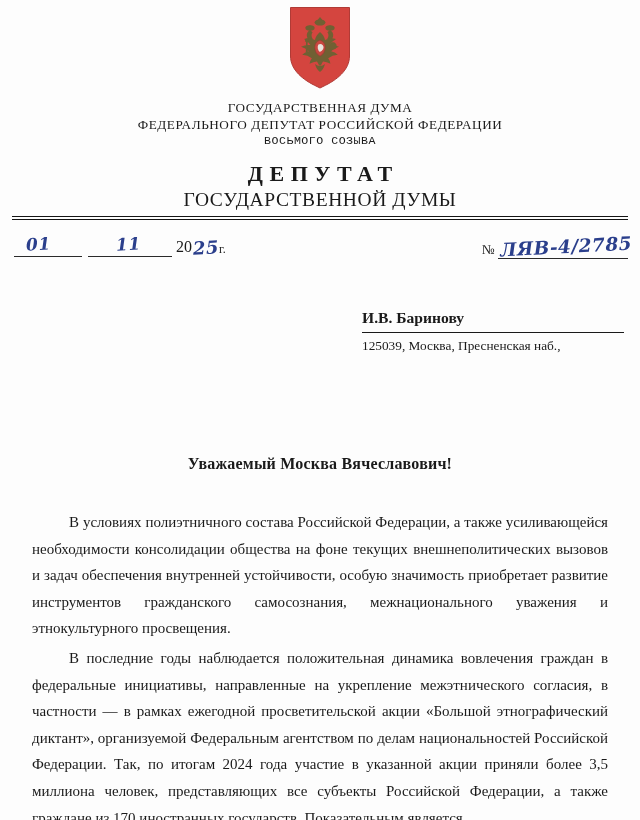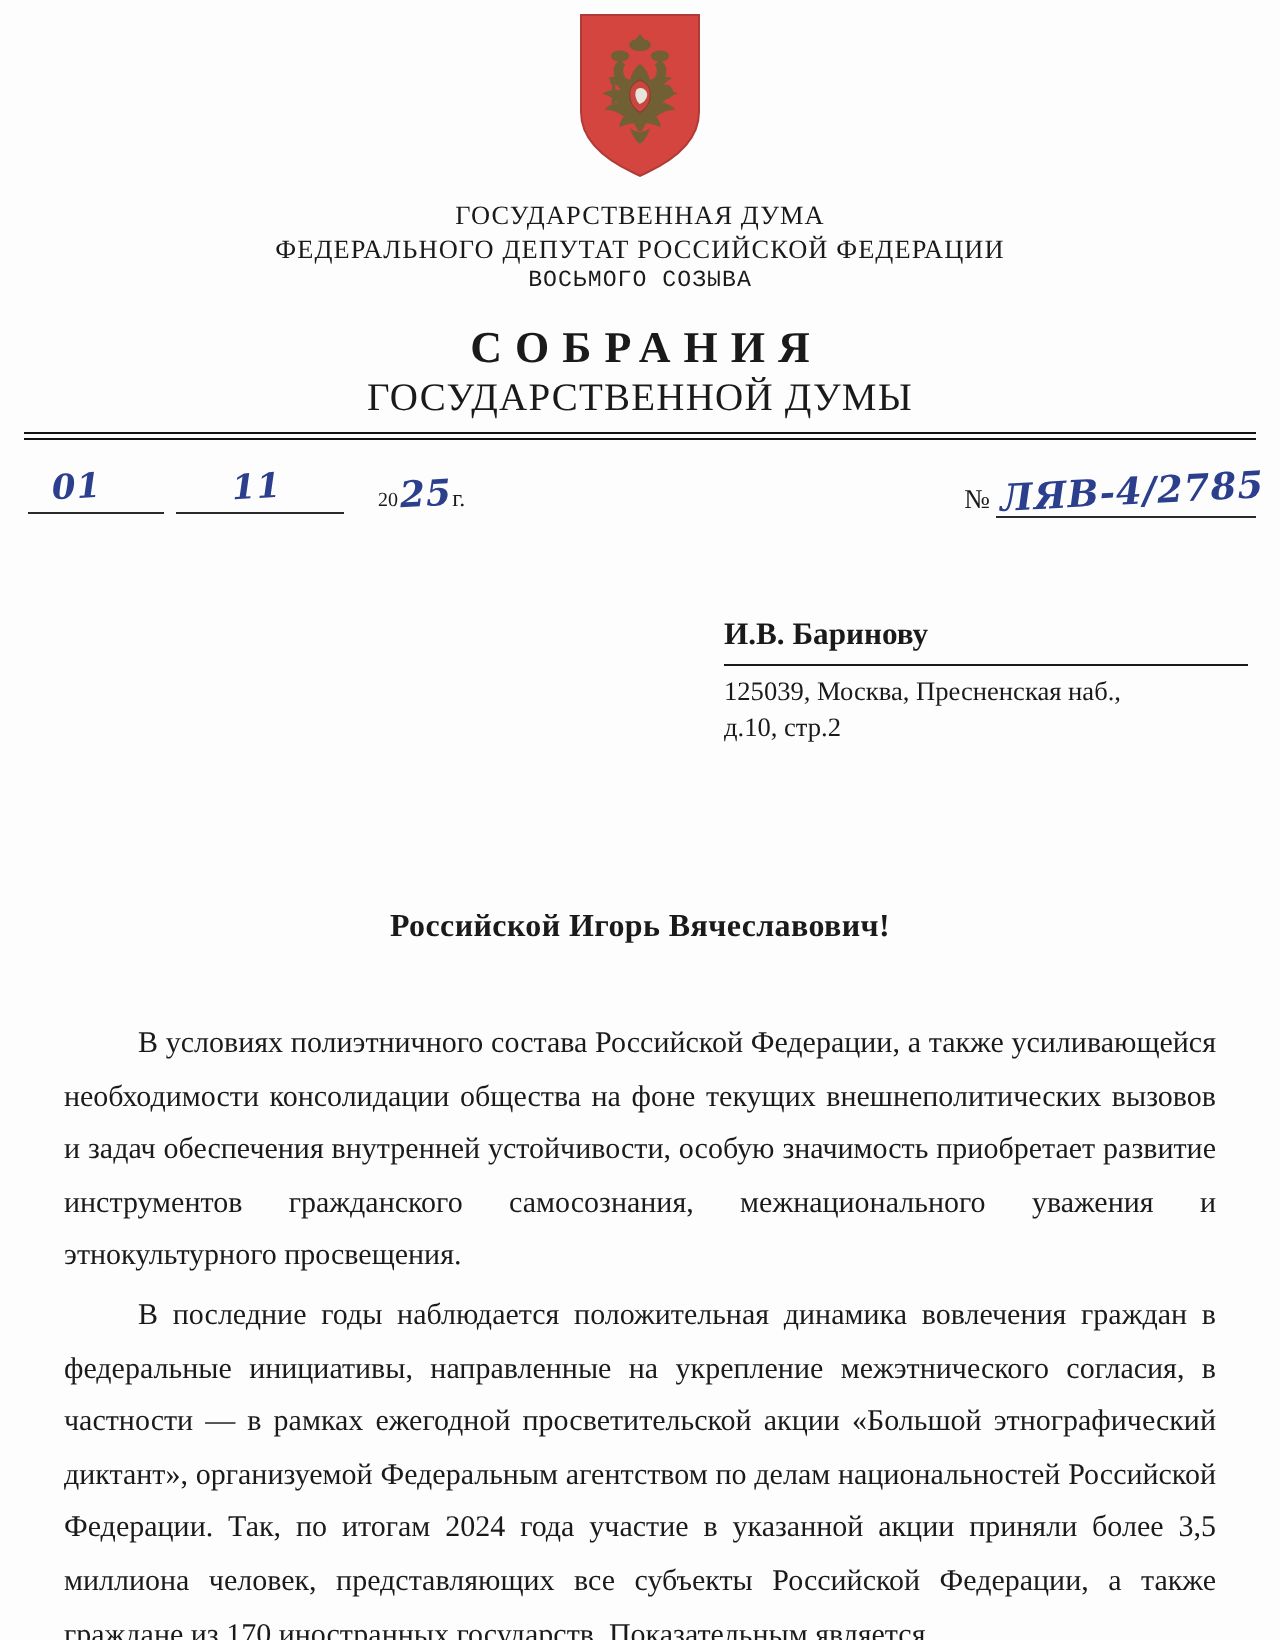--- a/index.html
+++ b/index.html
@@ -138,22 +138,22 @@
     position: absolute;
     left: 12px;
     bottom: 2px;
   }
   .hand-month {
     position: absolute;
     left: 28px;
     bottom: 2px;
   }
   .year-prefix {
-    margin-left: 17px;
-    font-size: 10px;
+    margin-left: 4px;
+    font-size: 16px;
     position: relative;
     bottom: 1px;
   }
   .hand-year {
     font-size: 18px;
     margin-left: 1px;
     position: relative;
     bottom: -1px;
   }
   .year-suffix {
@@ -289,21 +289,21 @@
         <path d="M31 34 q5.2 2 5.2 7.2 q0 6 -5.2 9 q-5.2 -3 -5.2 -9 q0 -5.2 5.2 -7.2 z" fill="#c8473f" stroke="#8f3a33" stroke-width="0.6"></path>
         <path d="M29.4 38.6 q2.4 -1.4 4.4 0.6 q1.4 1.6 0.4 3.8 q-1 2.2 -3.4 3 q-1.6 -1.4 -2 -3.6 q-0.4 -2.4 0.6 -3.8 z" fill="#e8e4dc"></path>
       </g>
     </svg>
   </div>
 
   <div class="header">
     <div class="hdr-line1">ГОСУДАРСТВЕННАЯ ДУМА</div>
     <div class="hdr-line2">ФЕДЕРАЛЬНОГО ДЕПУТАТ РОССИЙСКОЙ ФЕДЕРАЦИИ</div>
     <div class="hdr-line3">ВОСЬМОГО СОЗЫВА</div>
-    <div class="deputat">СОБРАНИЯ</div>
+    <div class="deputat">ДЕПУТАТ</div>
     <div class="duma">ГОСУДАРСТВЕННОЙ ДУМЫ</div>
   </div>
 
   <div class="rule">
     <i></i>
     <i class="gap"></i>
     <i></i>
   </div>
 
   <div class="meta-row">
@@ -326,24 +326,23 @@
         <span class="hand hand-num">ЛЯВ-4/2785</span>
       </span>
     </div>
 
   </div>
 
   <div class="addressee">
     <div class="addressee-name">И.В. Баринову</div>
     <div class="addressee-address">
       <div>125039, Москва, Пресненская наб.,</div>
-      <div>д.10, стр.2</div>
     </div>
   </div>
 
-  <div class="salutation">Российской Игорь Вячеславович!</div>
+  <div class="salutation">Уважаемый Москва Вячеславович!</div>
 
   <div class="body">
     <p>В условиях полиэтничного состава Российской Федерации, а также усиливающейся необходимости консолидации общества на фоне текущих внешнеполитических вызовов и задач обеспечения внутренней устойчивости, особую значимость приобретает развитие инструментов гражданского самосознания, межнационального уважения и этнокультурного просвещения.</p>
     <p>В последние годы наблюдается положительная динамика вовлечения граждан в федеральные инициативы, направленные на укрепление межэтнического согласия, в частности — в рамках ежегодной просветительской акции «Большой этнографический диктант», организуемой Федеральным агентством по делам национальностей Российской Федерации. Так, по итогам 2024 года участие в указанной акции приняли более 3,5 миллиона человек, представляющих все субъекты Российской Федерации, а также граждане из 170 иностранных государств. Показательным является</p>
   </div>
 
 </div>
 
 </body></html>

